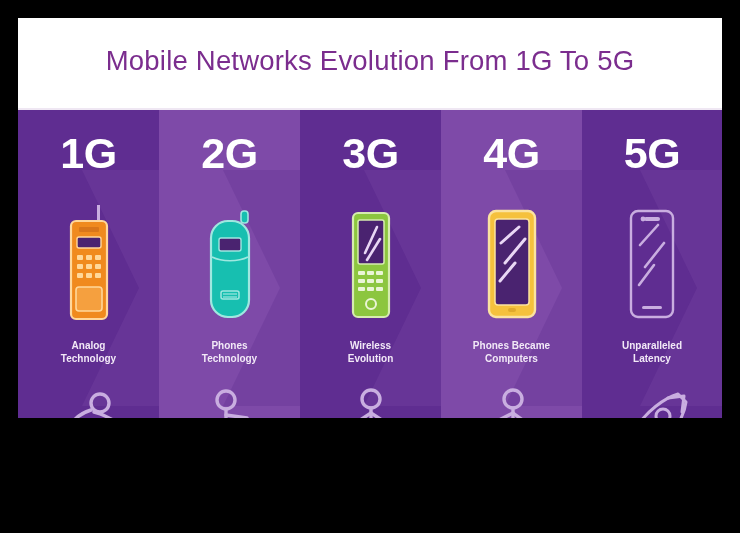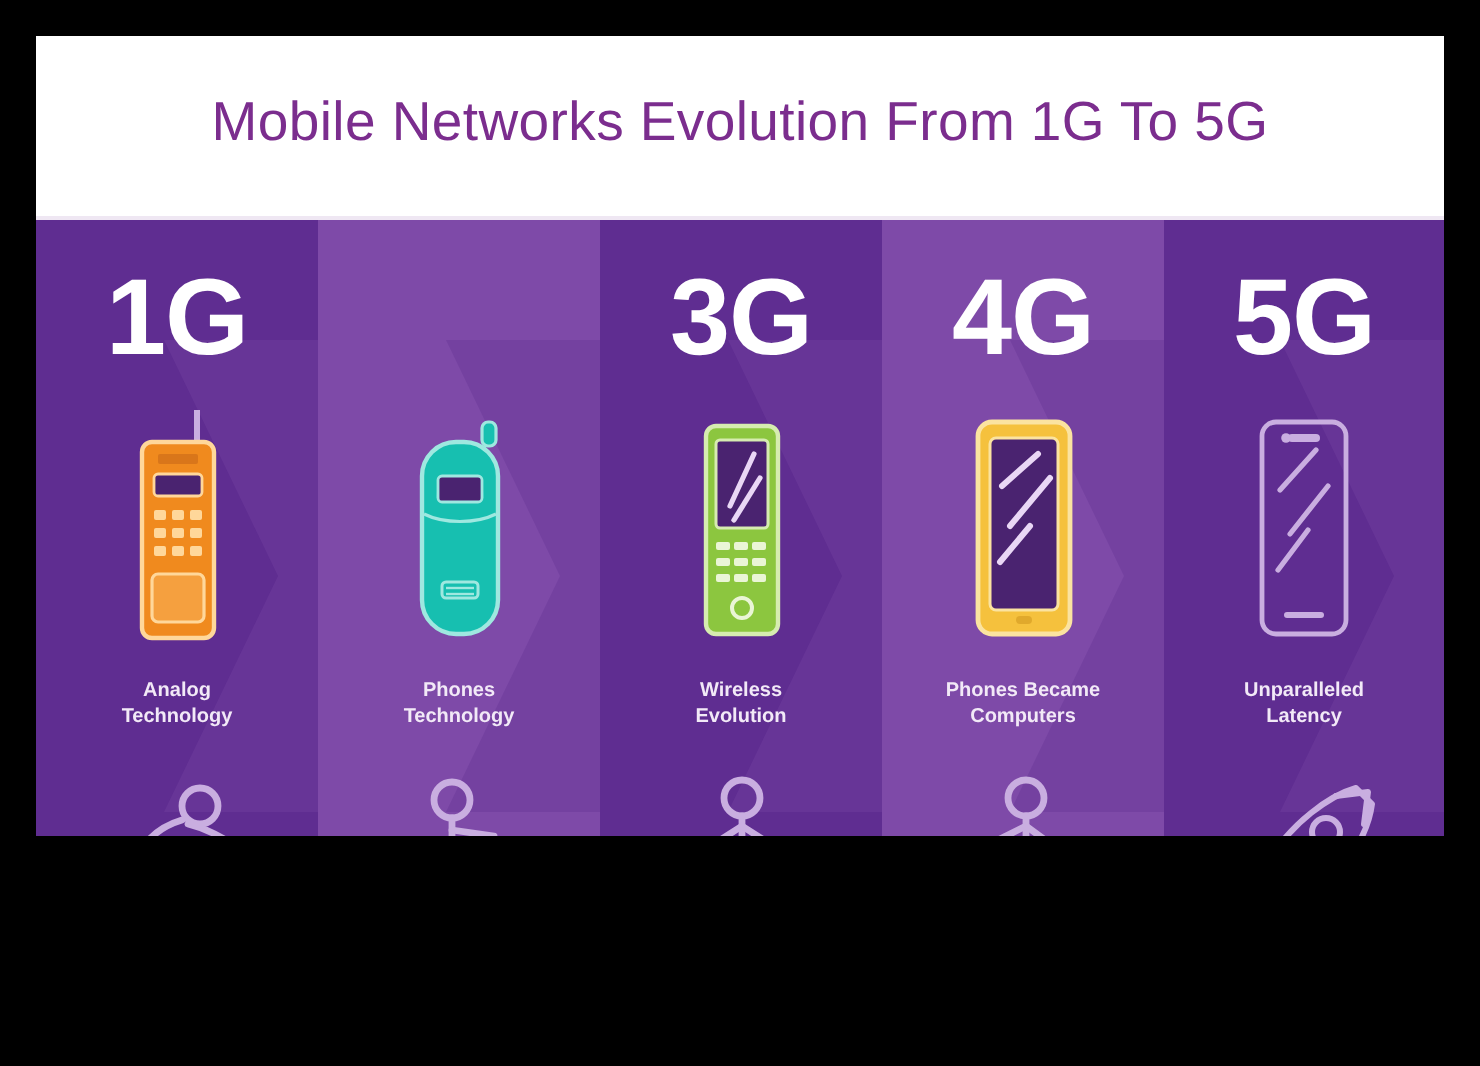--- a/index.html
+++ b/index.html
@@ -84,21 +84,21 @@
   .chev {
     clip-path: polygon(0% 0%, 62% 0%, 100% 50%, 62% 100%, 0% 100%, 38% 50%);
   }
   
   .gen {
     position: absolute;
     top: 22px;
     width: 100%;
     text-align: center;
     color: #ffffff;
-    font-size: 54px;
+    font-size: 43px;
     font-weight: bold;
     letter-spacing: -0.5px;
     line-height: 1;
   }
   
   .cap {
     position: absolute;
     top: 230px;
     width: 100%;
     text-align: center;
@@ -189,20 +189,21 @@
               <path d="M32 40 L32 53 L52 53"></path>
               <path d="M52 53 L58 41"></path>
               <path d="M36 44 C40 41 45 42 46 46"></path>
             </g>
           </svg>
         </div>
       </div>
 
       <div class="col col-light" style="left:141px; width:141px;">
         <div class="chev chev-light" style="left:64px;"></div>
+        <div class="gen">2G</div>
         <div class="phone-wrap">
           <svg width="60" height="116" viewBox="0 0 60 116">
 
             <rect x="41" y="6" width="7" height="12" rx="3" fill="#17bfb0" stroke="#9fe8e0" stroke-width="1.6"></rect>
 
             <rect x="11" y="16" width="38" height="96" rx="17" fill="#17bfb0" stroke="#9fe8e0" stroke-width="2.2"></rect>
 
             <path d="M18 44 C18 29 42 29 42 44 Z" fill="#1ccbbb"></path>
 
             <rect x="19" y="33" width="22" height="13" rx="2" fill="#4a2370" stroke="#9fe8e0" stroke-width="1.4"></rect>

